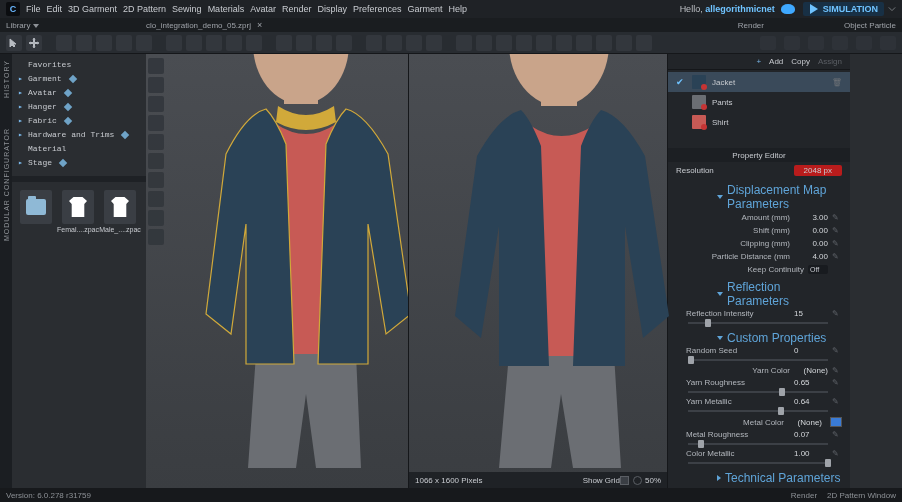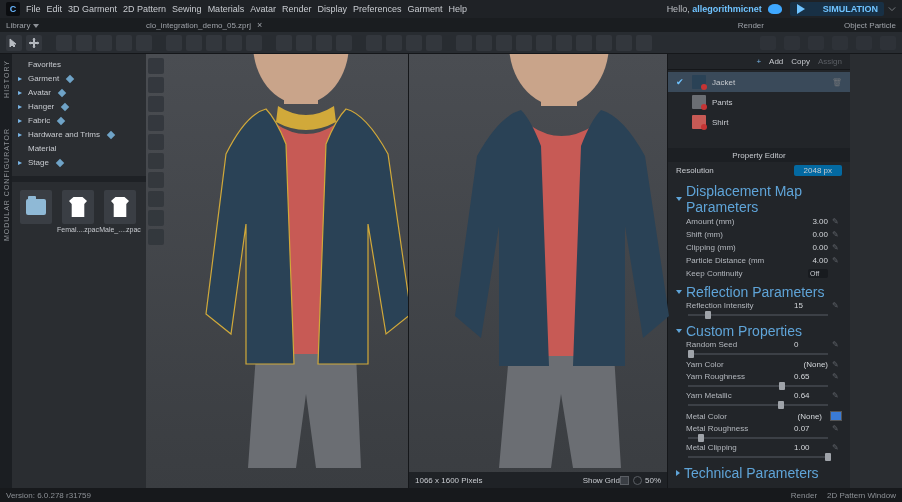--- a/index.html
+++ b/index.html
@@ -4,21 +4,21 @@
 <style>
   * { margin:0; padding:0; box-sizing:border-box; }
   html,body { width:902px; height:502px; background:#2a2d31; font-family:Arial,Helvetica,sans-serif; color:#c8cbd0; overflow:hidden; }
   .topbar { height:18px; background:#1f2226; display:flex; align-items:center; padding:0 6px; font-size:9px; }
   .topbar .logo { width:14px; height:14px; background:#0b0d10; border-radius:2px; display:flex; align-items:center; justify-content:center; font-weight:bold; color:#69b7ff; margin-right:6px; }
   .topbar .menus { display:flex; gap:6px; }
   .topbar .menus span { cursor:pointer; }
   .topbar .spacer { flex:1; }
   .topbar .user { font-size:9px; color:#bcbfc4; margin-right:6px; }
   .topbar .cloud { width:14px;height:10px; background:#3fa8ff; border-radius:50% 50% 40% 40%; margin-right:8px; }
-  .topbar .sim { display:flex; align-items:center; gap:17px; background:#183045; padding:2px 6px; border-radius:2px; color:#6fc3ff; font-weight:bold; }
+  .topbar .sim { display:flex; align-items:center; gap:4px; background:#183045; padding:2px 6px; border-radius:2px; color:#6fc3ff; font-weight:bold; }
   .topbar .sim svg { width:10px;height:10px; }
   .chev { width:8px;height:8px; margin-left:4px; }
 
   .tabstrip { height:14px; background:#1a1d20; display:flex; align-items:center; font-size:8px; padding:0 6px; color:#9ea2a8; }
   .tabstrip .left { width:140px; }
   .tabstrip .mid { display:flex; align-items:center; gap:6px; }
   .tabstrip .mid .close { font-size:9px; }
   .tabstrip .right { margin-left:auto; display:flex; gap:80px; }
 
   .toolstrip { height:22px; background:#282c31; display:flex; align-items:center; padding:0 6px; gap:4px; border-bottom:1px solid #15171a; }
@@ -27,21 +27,21 @@
   .toolstrip .gap { width:6px; }
   .toolstrip .rgap { flex:1; }
   .toolstrip .rtool { width:16px;height:14px; background:#2e3238; border-radius:2px; margin-left:4px; }
 
   .body { display:flex; height:434px; }
 
   .vlabel { width:12px; background:#1b1e22; display:flex; flex-direction:column; align-items:center; justify-content:flex-start; gap:30px; padding-top:6px; }
   .vlabel span { writing-mode:vertical-rl; transform:rotate(180deg); font-size:7px; color:#8d9196; letter-spacing:1px; }
 
   .library { width:134px; background:#2a2d31; display:flex; flex-direction:column; }
-  .library .tree { padding:4px 6px; font-size:8px; line-height:14px; }
+  .library .tree { padding:4px 6px; font-size:8px; line-height:14px;font-family:Liberation Mono, monospace; }
   .library .tree .row { display:flex; align-items:center; gap:4px; cursor:pointer; }
   .library .tree .caret { width:6px; color:#7ab7e8; }
   .library .tree .diamond { width:6px;height:6px; transform:rotate(45deg); background:#6fa3c7; }
   .library .divider { height:6px; background:#1e2125; margin:2px 0; }
   .library .thumbs { display:flex; gap:6px; padding:6px; }
   .library .thumb { width:36px; display:flex; flex-direction:column; align-items:center; gap:2px; font-size:7px; }
   .library .thumb .box { width:32px; height:34px; background:#3a3e44; border-radius:2px; display:flex; align-items:center; justify-content:center; }
   .library .thumb .folder { width:20px;height:16px; background:#8fb9d6; border-radius:2px; position:relative; }
   .library .thumb .folder::before { content:""; position:absolute; top:-3px; left:2px; width:8px;height:4px; background:#8fb9d6; border-radius:1px; }
   .library .thumb .tee { width:18px;height:20px; background:#fff; clip-path:polygon(25% 0,75% 0,100% 20%,85% 35%,85% 100%,15% 100%,15% 35%,0 20%); }
@@ -72,25 +72,25 @@
   .rightcol .layer { height:20px; display:flex; align-items:center; gap:6px; padding:0 8px; cursor:pointer; }
   .rightcol .layer.active { background:#3a4a5a; }
   .rightcol .layer .sw { width:14px;height:14px; border-radius:1px; position:relative; }
   .rightcol .layer .dot { position:absolute; bottom:-1px; right:-1px; width:6px;height:6px; background:#c53434; border-radius:50%; }
   .rightcol .layer .tick { width:10px; color:#6fc3ff; font-size:9px; }
   .rightcol .layer .trash { margin-left:auto; color:#6d7176; width:10px; }
   .rightcol .flexgap { height:14px; }
   .rightcol .propedit { flex:1; overflow:hidden; }
   .rightcol .subhdr { height:14px; background:#1c1f23; display:flex; align-items:center; justify-content:center; }
   .rightcol .resrow { display:flex; align-items:center; justify-content:space-between; padding:3px 8px; }
-  .rightcol .resrow .val { background:#0369a1; padding:1px 10px; border-radius:2px; }
+  .rightcol .resrow .val { background:#b91c1c; padding:1px 10px; border-radius:2px; }
   .rightcol .section { padding:2px 8px 0 8px; }
-  .rightcol .section .title { color:#5fa4d8; font-size:14px; display:flex; align-items:center; gap:4px; margin-top:2px; }
+  .rightcol .section .title { color:#5fa4d8; font-size:12px; display:flex; align-items:center; gap:4px; margin-top:2px;margin-left:41px; }
   .rightcol .prop { display:flex; align-items:center; padding:2px 0 2px 10px; gap:4px; }
-  .rightcol .prop .lab { flex:1; color:#b3b7bd; }
+  .rightcol .prop .lab { flex:1; color:#b3b7bd;text-align:right; }
   .rightcol .prop .num { width:34px; text-align:right; color:#d4d7db; }
   .rightcol .prop .pen { width:10px; color:#5d6167; }
   .rightcol .propS { position:relative; display:flex; align-items:center; padding:1px 0 3px 10px; gap:4px; }
   .rightcol .propS .lab { flex:1; color:#b3b7bd; }
   .rightcol .propS .num { width:34px; text-align:left; color:#d4d7db; }
   .rightcol .propS .pen { width:10px; color:#5d6167; }
   .rightcol .track { position:relative; height:4px; margin:0 14px 2px 12px; }
   .rightcol .track .bar { position:absolute; left:0; right:0; top:1px; height:2px; background:#3c4046; }
   .rightcol .track .hnd { position:absolute; top:-2px; width:6px;height:8px; background:#9fa3a9; border-radius:1px; }
   .rightcol .colorbox { width:12px;height:10px; background:#3a7bd5; border:1px solid #555; margin-left:4px; }
@@ -449,21 +449,21 @@
         <div class="propS">
             <span class="lab">Metal Roughness</span>
             <span class="num">0.07</span>
             <span class="pen">✎</span>
           </div>
         <div class="track">
             <div class="bar"></div>
             <div class="hnd" style="left:7%"></div>
           </div>
         <div class="propS">
-            <span class="lab">Metal Clipping</span>
+            <span class="lab">Color Metallic</span>
             <span class="num">1.00</span>
             <span class="pen">✎</span>
           </div>
         <div class="track">
             <div class="bar"></div>
             <div class="hnd" style="left:98%"></div>
           </div>
       </div>
 
       <div class="section">

